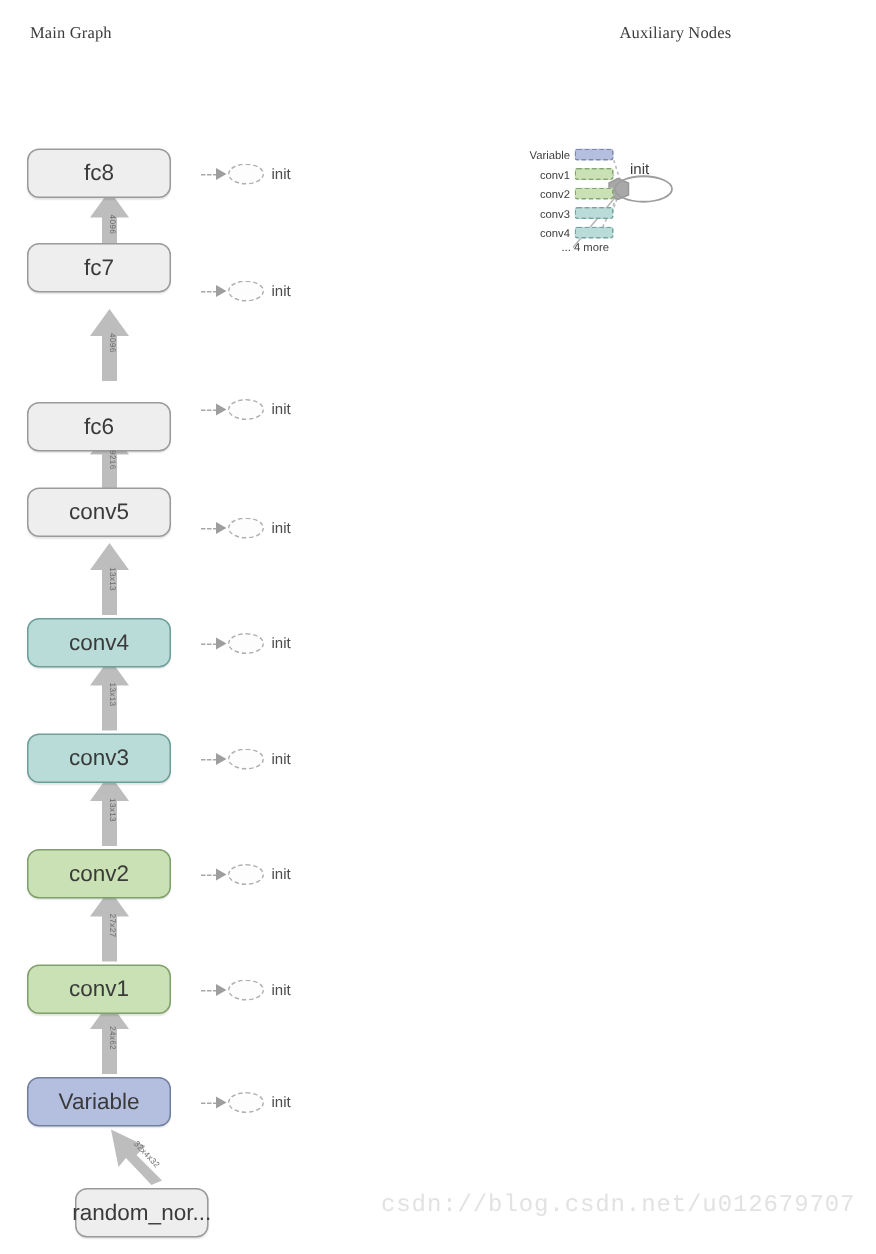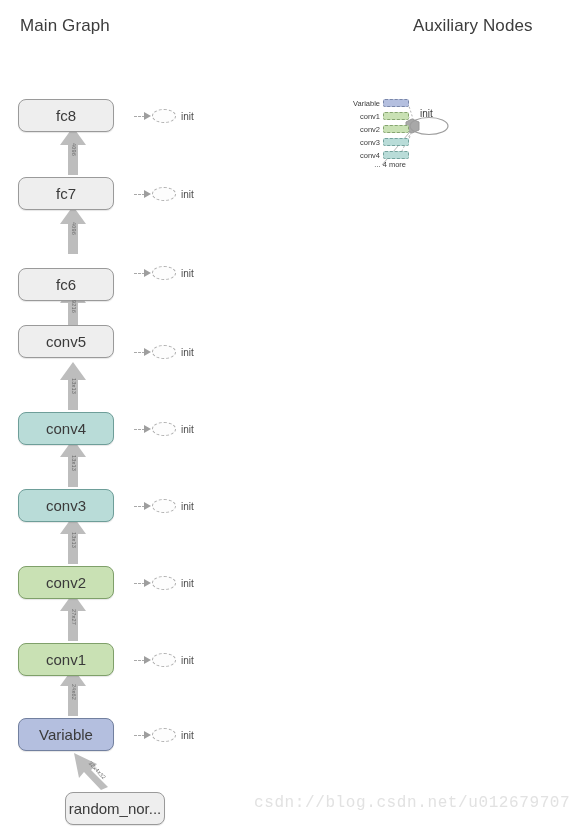--- a/index.html
+++ b/index.html
@@ -20,22 +20,22 @@
   #canvas {
     position: absolute;
     left: 0; top: 0;
     width: 584px;
     height: 836px;
   }
 
   
   .section-title {
     position: absolute;
-    font-family: Liberation Sans, sans-serif;
-    font-size: 17px;
+    font-family: Liberation Serif, serif;
+    font-size: 11px;
     color: #3c3c3c;
     white-space: nowrap;
     letter-spacing: 0.1px;
   }
   #title-main  { left: 20px;  top: 16px; }
   #title-aux   { left: 383px; top: 16px; margin-left: 30px; }
 
   
   .gnode {
     position: absolute;
@@ -53,22 +53,22 @@
     background: #eeeeee;
     box-shadow: 0 1px 1px rgba(0,0,0,0.10);
     left: 18px;
   }
   .gnode.green  { background: #c9e1b4; border-color: #7fa06a; }
   .gnode.teal   { background: #b9dcd8; border-color: #6e9e99; }
   .gnode.purple { background: #b4bfdf; border-color: #72809f; }
   .gnode.grey   { background: #eeeeee; border-color: #9a9a9a; }
 
   .gnode.wide {
-    width: 100px;
-    left: 65px;
+    width: 89px;
+    left: 50px;
   }
 
   
   .init-group {
     position: absolute;
     height: 18px;
     display: flex;
     align-items: center;
     left: 134px;
   }
@@ -201,21 +201,21 @@
     <path d="M68,175 L68,145 L60,145 L73,127 L86,145 L78,145 L78,175 z"></path>
 
     <path d="M101,790 L84,772 L79,778 L74,753 L97,764 L91,770 L108,787 z"></path>
   </g>
 </svg>
 
 <div class="section-title" id="title-main">Main Graph</div>
 <div class="section-title" id="title-aux">Auxiliary Nodes</div>
 
 <div class="gnode grey" style="top:99px">fc8</div>
-<div class="gnode grey" style="top:177px">fc7</div>
+<div class="gnode grey" style="top:162px">fc7</div>
 <div class="gnode grey" style="top:268px">fc6</div>
 <div class="gnode grey" style="top:325px">conv5</div>
 <div class="gnode teal" style="top:412px">conv4</div>
 <div class="gnode teal" style="top:489px">conv3</div>
 <div class="gnode green" style="top:566px">conv2</div>
 <div class="gnode green" style="top:643px">conv1</div>
 <div class="gnode purple" style="top:718px">Variable</div>
 <div class="gnode grey wide" style="top:792px">random_nor...</div>
 
 <div class="init-group" style="top:107px">

